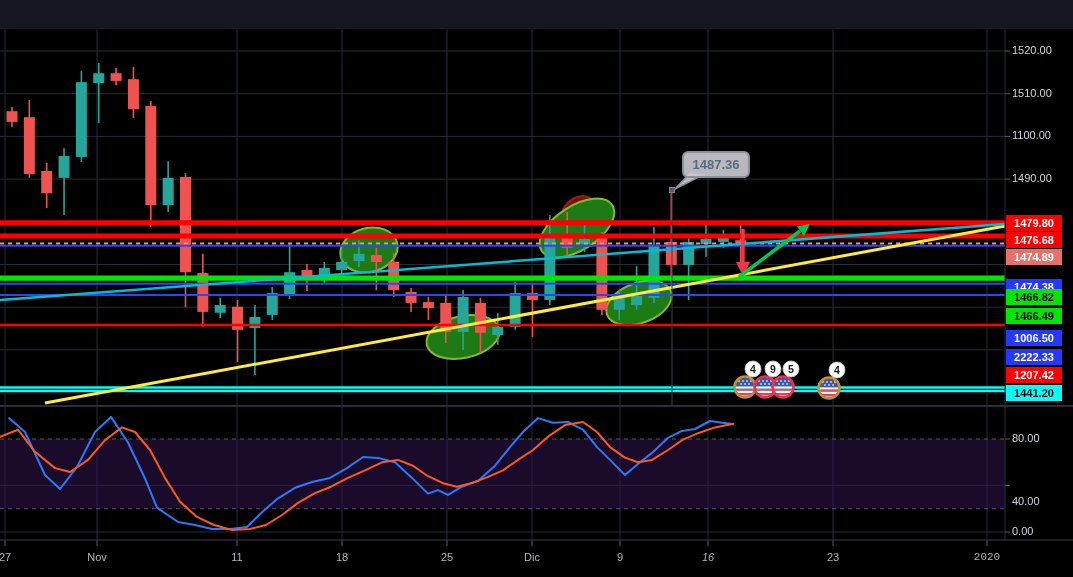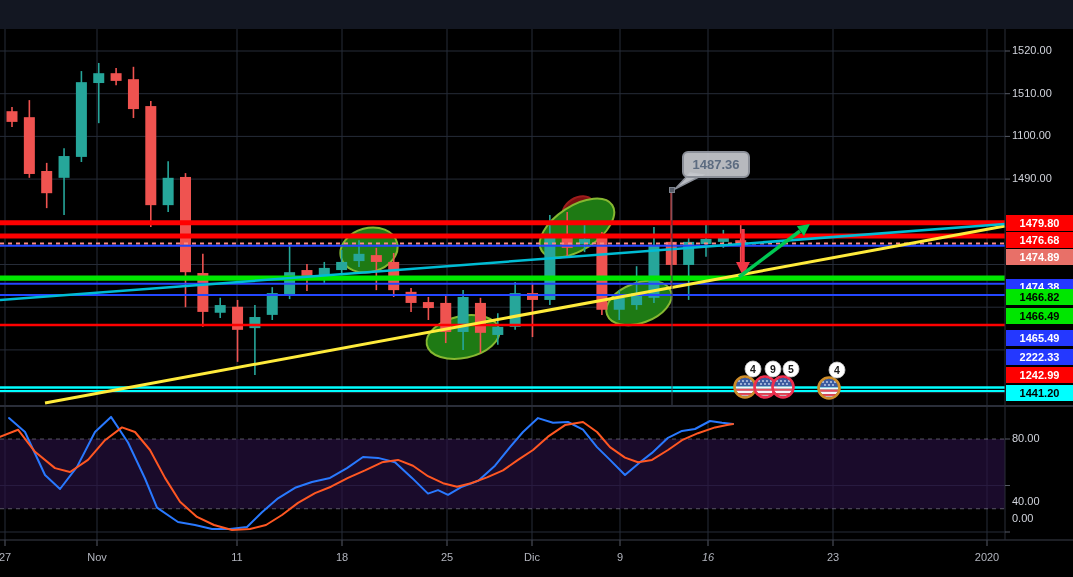--- a/index.html
+++ b/index.html
@@ -8,21 +8,21 @@
   .topbar{position:absolute;left:0;top:0;width:1073px;height:29px;background:#131722;z-index:5;}
   .legend{position:absolute;left:6px;top:7px;font-size:13px;color:#e4e7ee;white-space:nowrap;}
   .legend .sym{font-weight:bold;letter-spacing:.2px;}
   .legend .dim{color:#d4d7de;}
   .legend .lab{color:#8a8f9b;margin-left:7px;}
   .legend .val{color:#ef5350;}
   .legend .dn-icon{color:#ef5350;font-size:10px;margin:0 2px;}
   svg#chart{position:absolute;left:0;top:0;z-index:1;}
   .yaxis-label{position:absolute;left:1012px;width:58px;font-size:11px;color:#d1d4dc;
                text-align:left;transform:translateY(-7px);z-index:3;}
-  .ytag{position:absolute;left:1006px;width:67px;height:16px;line-height:16px;font-size:11px;
+  .ytag{position:absolute;left:1006px;width:56px;height:16px;line-height:16px;font-size:11px;
         font-weight:bold;text-align:center;transform:translateY(-8px);z-index:4;}
   .xaxis-label{position:absolute;font-size:11px;color:#b2b5be;transform:translateX(-50%);
                top:551px;z-index:3;}
 </style>
 </head>
 <body>
 
 <div class="app">
   <div class="topbar"></div>
   <div class="legend">
@@ -382,37 +382,37 @@
       <line x1="1005" y1="532" x2="1010" y2="532" stroke="#565b66"></line>
     </svg>
 
   <div id="right-axis">
       <div class="yaxis-label" style="top: 51px;">1520.00</div>
       <div class="yaxis-label" style="top: 93.7px;">1510.00</div>
       <div class="yaxis-label" style="top: 136.4px;">1100.00</div>
       <div class="yaxis-label" style="top: 179.1px;">1490.00</div>
       <div class="yaxis-label" style="top: 439px;">80.00</div>
       <div class="yaxis-label" style="top: 482px; margin-top: 20px;">40.00</div>
-      <div class="yaxis-label" style="top: 519px;">0.00</div>
+      <div class="yaxis-label" style="top: 532px;">0.00</div>
       <div class="ytag" style="top: 223px; background: rgb(254, 0, 0); color: rgb(255, 255, 255);">1479.80</div>
       <div class="ytag" style="top: 240px; background: rgb(254, 0, 0); color: rgb(255, 255, 255);">1476.68</div>
       <div class="ytag" style="top: 257px; background: rgb(232, 112, 104); color: rgb(255, 255, 255);">1474.89</div>
       <div class="ytag" style="top: 275px; background: rgb(36, 56, 255); color: rgb(255, 255, 255); margin-top: 12px;">1474.38</div>
       <div class="ytag" style="top: 297px; background: rgb(0, 230, 0); color: rgb(0, 0, 0);">1466.82</div>
       <div class="ytag" style="top: 316px; background: rgb(0, 230, 0); color: rgb(0, 0, 0);">1466.49</div>
-      <div class="ytag" style="top: 338px; background: rgb(36, 56, 255); color: rgb(255, 255, 255);">1465.49</div>
+      <div class="ytag" style="top: 338px; background: rgb(36, 56, 255); color: rgb(255, 255, 255);">1006.50</div>
       <div class="ytag" style="top: 357px; background: rgb(36, 56, 255); color: rgb(255, 255, 255);">2222.33</div>
-      <div class="ytag" style="top: 375px; background: rgb(254, 0, 0); color: rgb(255, 255, 255);">1242.99</div>
+      <div class="ytag" style="top: 375px; background: rgb(254, 0, 0); color: rgb(255, 255, 255);">1207.42</div>
       <div class="ytag" style="top: 393px; background: rgb(0, 255, 255); color: rgb(0, 0, 0);">1441.20</div>
     </div>
   <div id="bottom-axis">
       <div class="xaxis-label" style="left: 5px;">27</div>
       <div class="xaxis-label" style="left: 97px;">Nov</div>
       <div class="xaxis-label" style="left: 237px;">11</div>
       <div class="xaxis-label" style="left: 342px;">18</div>
       <div class="xaxis-label" style="left: 447px;">25</div>
       <div class="xaxis-label" style="left: 532px;">Dic</div>
       <div class="xaxis-label" style="left: 620px;">9</div>
       <div class="xaxis-label" style="left: 708px; font-style: italic;">16</div>
       <div class="xaxis-label" style="left: 833px;">23</div>
-      <div class="xaxis-label" style="left: 987px;">2020</div>
+      <div class="xaxis-label" style="left: 987px; font-family: Liberation Mono, monospace;">2020</div>
     </div>
 </div>
 
 </body></html>

